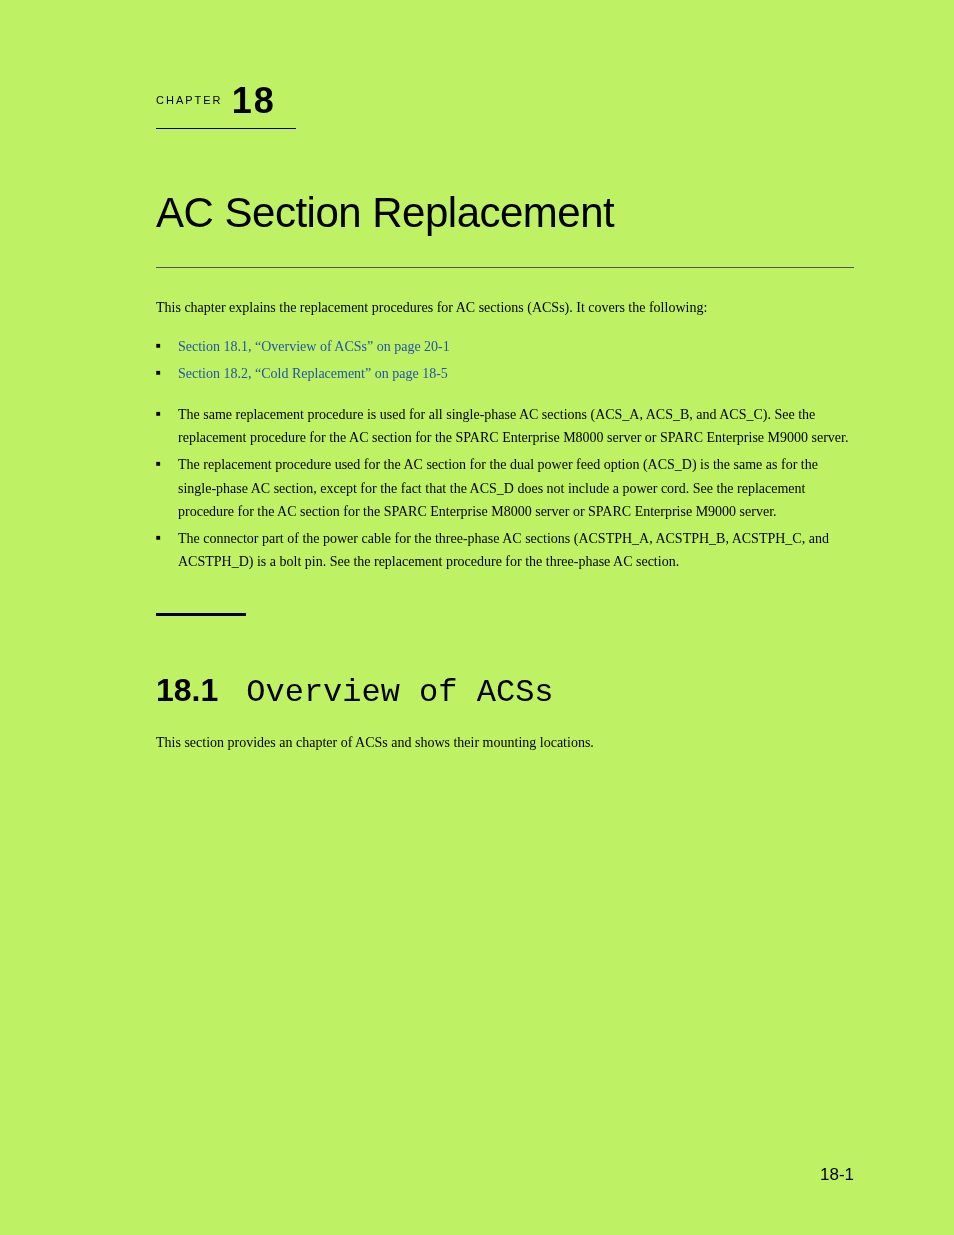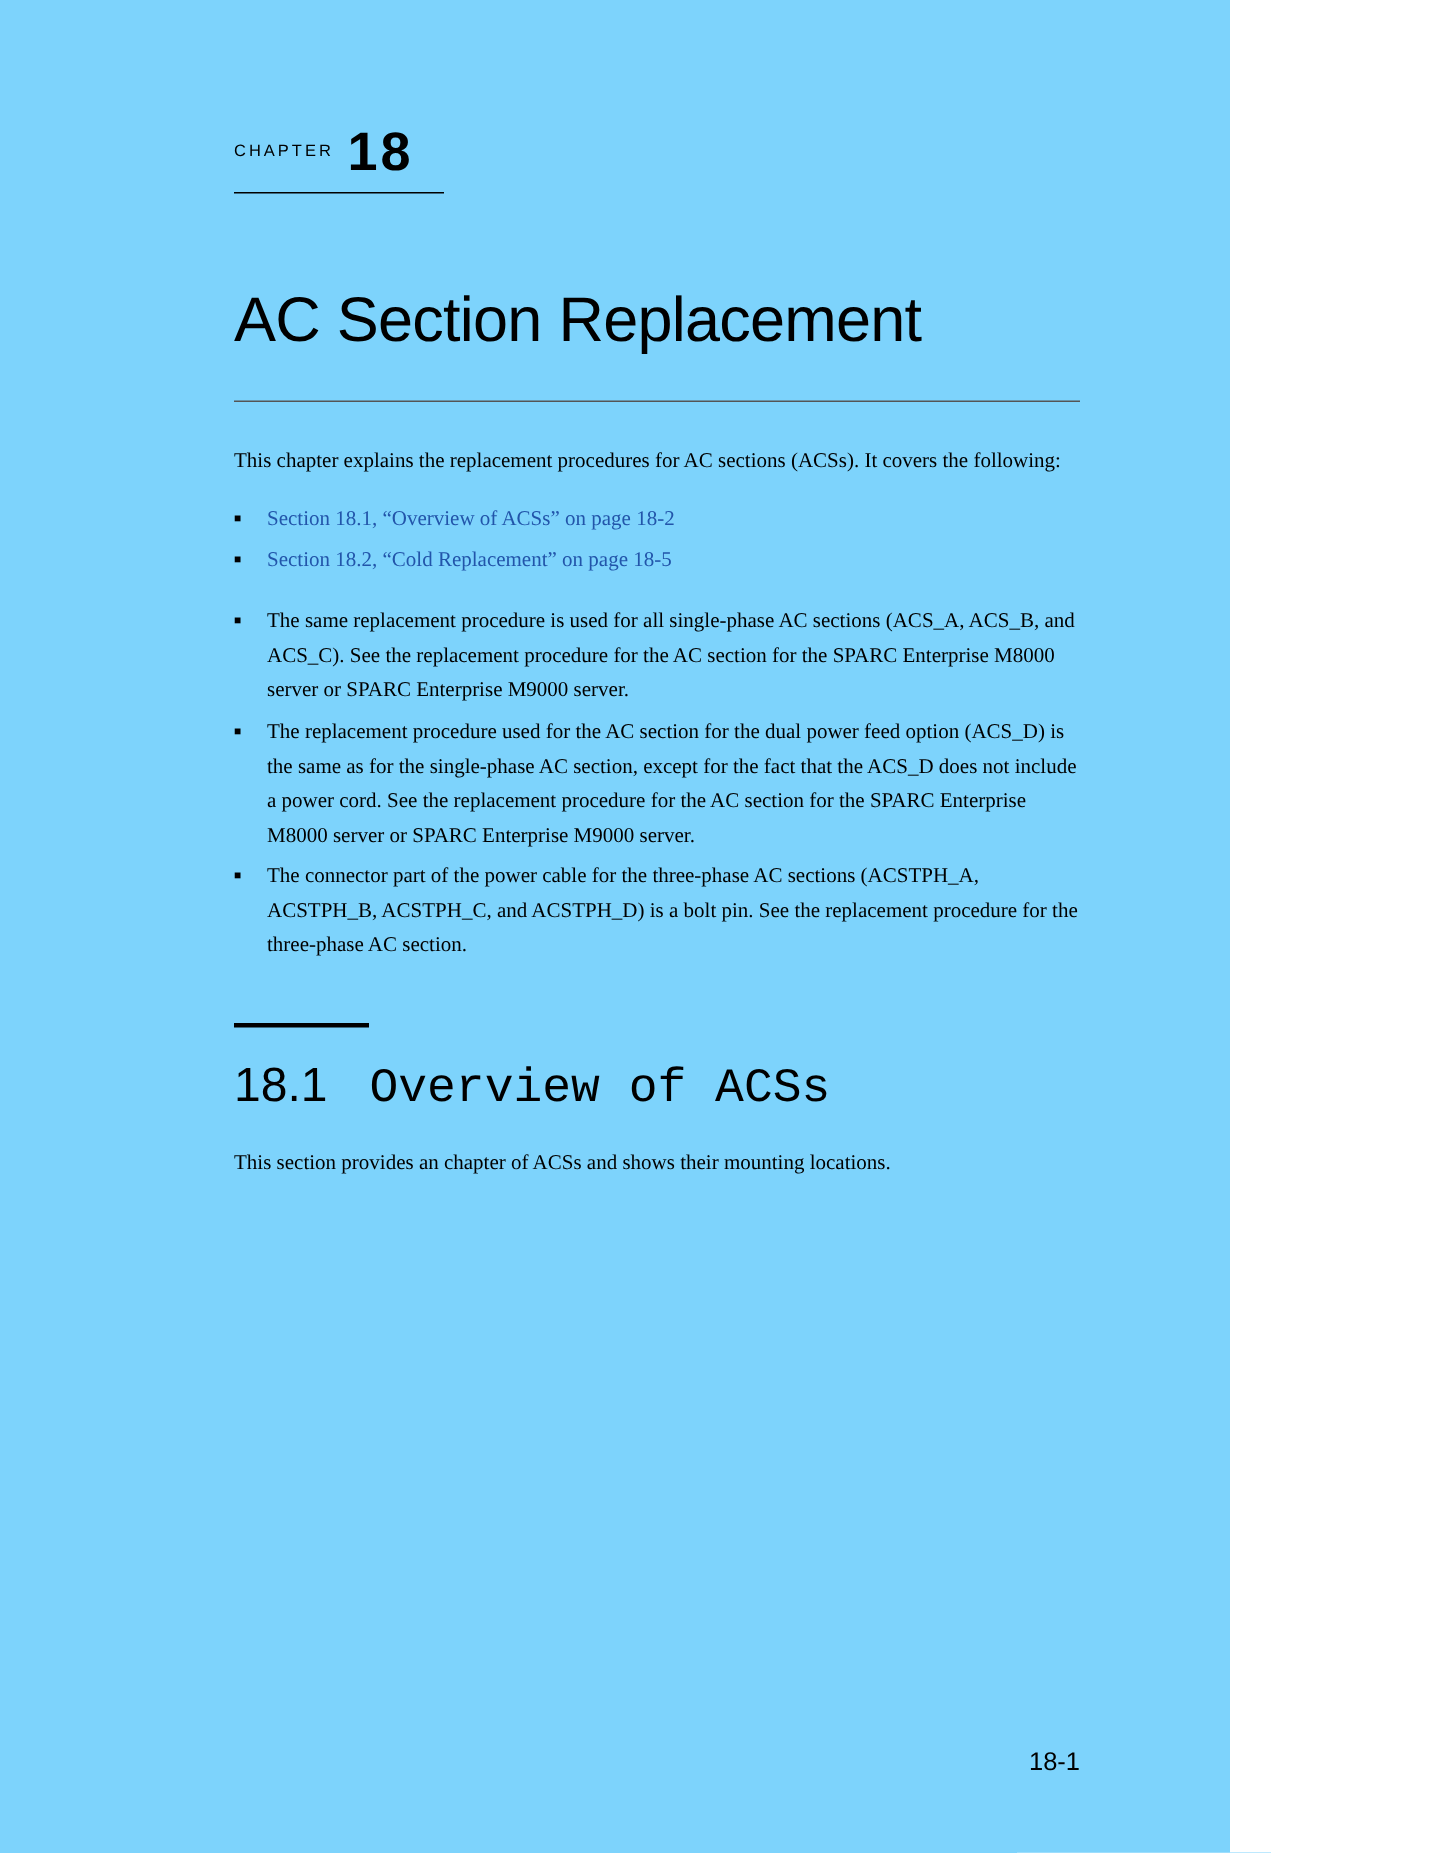--- a/index.html
+++ b/index.html
@@ -11,23 +11,23 @@
     body {
       background: #ffffff;
       font-family: Georgia, 'Times New Roman', serif;
       color: #000000;
       width: 954px;
       min-height: 1235px;
       position: relative;
     }
 
     .page {
-      width: 820px;
+      width: 954px;
       min-height: 1235px;
-      background: #7dd3fc;
+      background: #bef264;
       padding: 0;
       position: relative;
     }
 
     .content-area {
       margin: 0 auto;
       padding: 80px 100px 80px 156px;
       max-width: 954px;
     }
 
@@ -130,24 +130,25 @@
     
     .section-heading {
       display: flex;
       align-items: baseline;
       gap: 28px;
       margin-bottom: 20px;
     }
 
     .section-number {
       font-size: 32px;
-      font-weight: normal;
+      font-weight: bold;
       font-family: Arial, Helvetica, sans-serif;
       color: #000;
       white-space: nowrap;
+      margin-top: 36px;
     }
 
     .section-title {
       font-size: 32px;
       font-weight: normal;
       font-family: Liberation Mono, monospace;
       color: #000;
     }
 
     
@@ -178,21 +179,21 @@
     </div>
 
     <h1 class="chapter-title">AC Section Replacement</h1>
 
     <hr class="title-rule">
 
     <p class="body-text">This chapter explains the replacement procedures for AC sections (ACSs). It covers the following:</p>
 
     <ul class="bullet-list">
       <li>
-        <a href="#section-18-1">Section 18.1, “Overview of ACSs” on page 18-2</a>
+        <a href="#section-18-1">Section 18.1, “Overview of ACSs” on page 20-1</a>
       </li>
       <li>
         <a href="#section-18-2">Section 18.2, “Cold Replacement” on page 18-5</a>
       </li>
     </ul>
 
 
 
     <ul class="bullet-list">
       <li>

